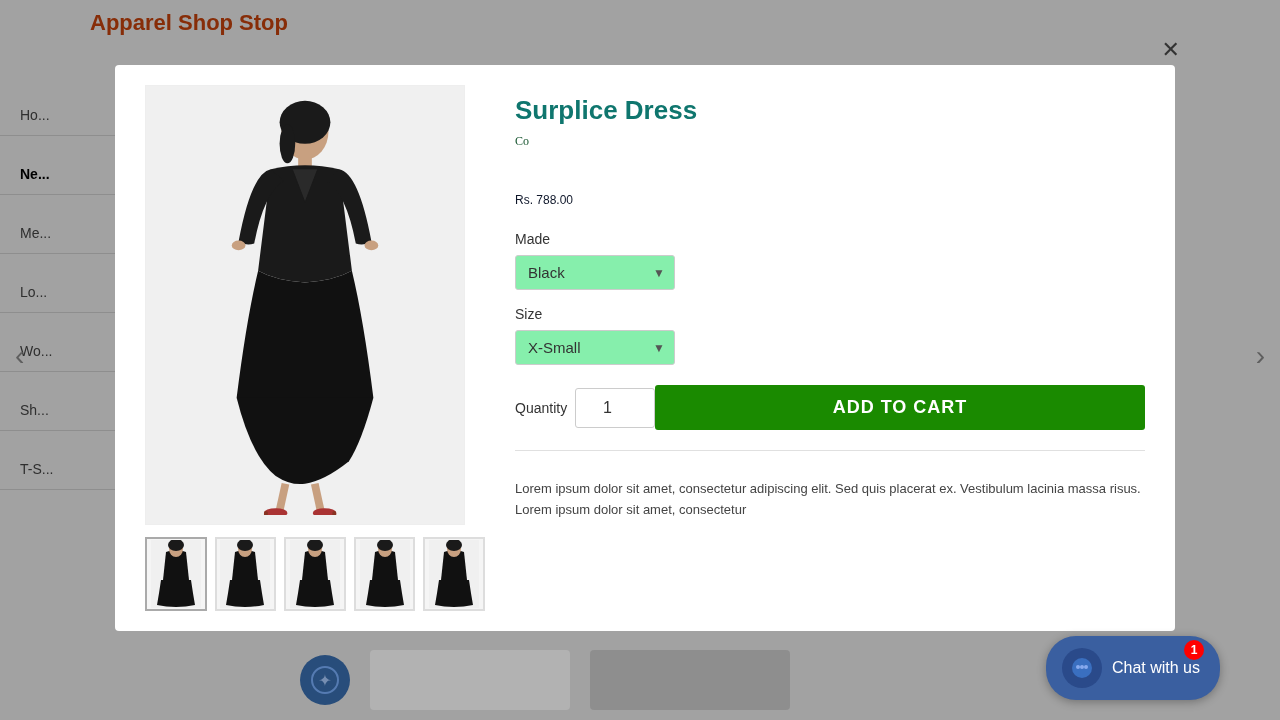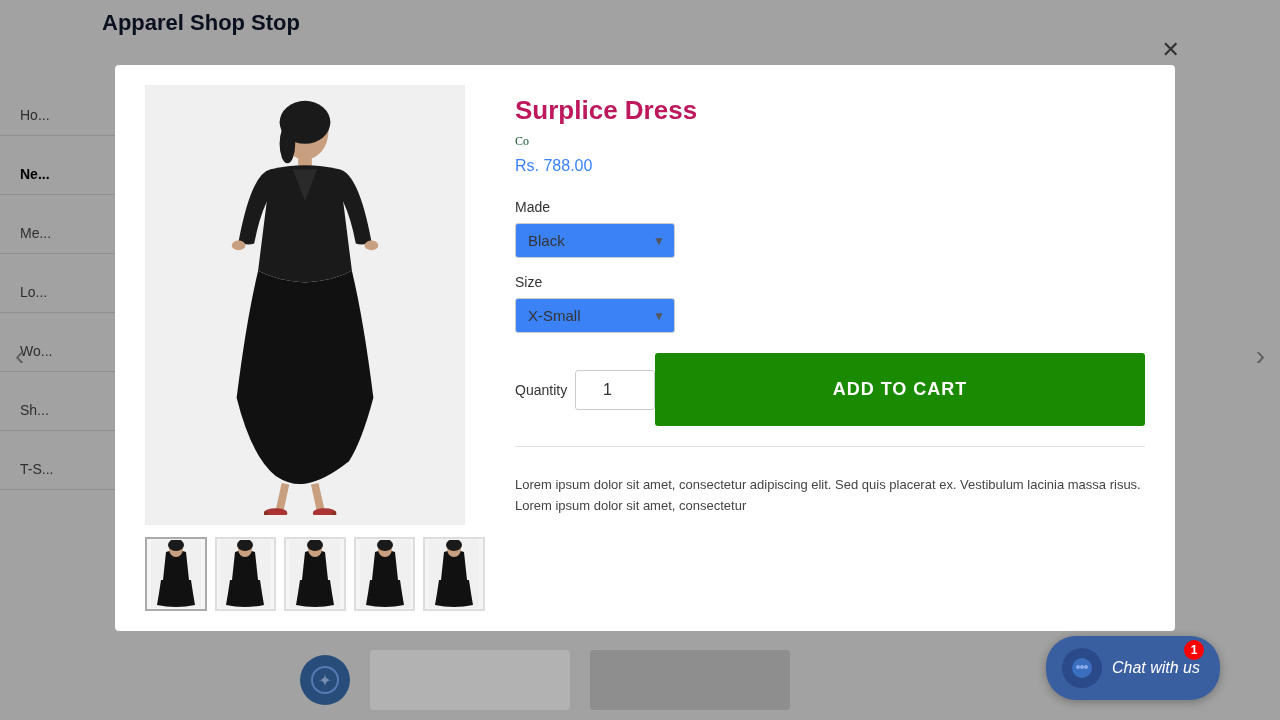--- a/index.html
+++ b/index.html
@@ -16,24 +16,24 @@
     .bg-page {
       position: absolute;
       top: 0; left: 0;
       width: 1280px;
       height: 720px;
       background: #e8e8e8;
     }
 
     .bg-header {
       position: absolute;
-      top: 10px; left: 102px;
+      top: 10px; left: 90px;
       font-size: 22px;
       font-weight: bold;
-      color: #0f172a;
+      color: #c2410c;
     }
 
     .bg-nav {
       position: absolute;
       top: 95px; left: 0;
       width: 120px;
       display: flex;
       flex-direction: column;
       gap: 18px;
     }
@@ -168,33 +168,34 @@
       flex: 1;
       display: flex;
       flex-direction: column;
       gap: 8px;
       padding-top: 10px;
     }
 
     .product-title {
       font-size: 26px;
       font-weight: bold;
-      color: #be185d;
+      color: #0f766e;
     }
 
     .product-brand {
       font-size: 12px;
       color: #14532d;
       font-family: Liberation Serif, serif;
     }
 
     .product-price {
-      font-size: 16px;
-      color: #3b82f6;
+      font-size: 12px;
+      color: #0f172a;
       margin-bottom: 8px;
+      margin-top: 36px;
     }
 
     .field-label {
       font-size: 14px;
       color: #333;
       margin-top: 8px;
     }
 
     .select-wrapper {
       position: relative;
@@ -202,21 +203,21 @@
     }
 
     .select-wrapper select {
       width: 100%;
       padding: 8px 30px 8px 12px;
       border: 1px solid #ccc;
       border-radius: 3px;
       appearance: none;
       font-size: 15px;
       color: #333;
-      background: #3b82f6;
+      background: #86efac;
       cursor: pointer;
     }
 
     .select-arrow {
       position: absolute;
       right: 10px;
       top: 50%;
       transform: translateY(-50%);
       pointer-events: none;
       font-size: 12px;
@@ -244,21 +245,21 @@
       border-radius: 3px;
       font-size: 16px;
       text-align: center;
       color: #333;
     }
 
     .add-to-cart-btn {
       background: #1a8a00;
       color: #fff;
       border: none;
-      padding: 26px 40px;
+      padding: 12px 40px;
       font-size: 18px;
       font-weight: bold;
       letter-spacing: 1px;
       border-radius: 3px;
       cursor: pointer;
       flex: 1;
     }
 
     .divider {
       border: none;
@@ -307,21 +308,20 @@
       align-items: center;
       justify-content: center;
       font-size: 20px;
       color: #aaccff;
     }
 
     .chat-label {
       color: #fff;
       font-size: 16px;
       font-weight: 500;
-      font-style: italic;
     }
 
     .chat-badge {
       position: absolute;
       top: 4px;
       right: 16px;
       background: red;
       color: #fff;
       border-radius: 50%;
       width: 20px;

